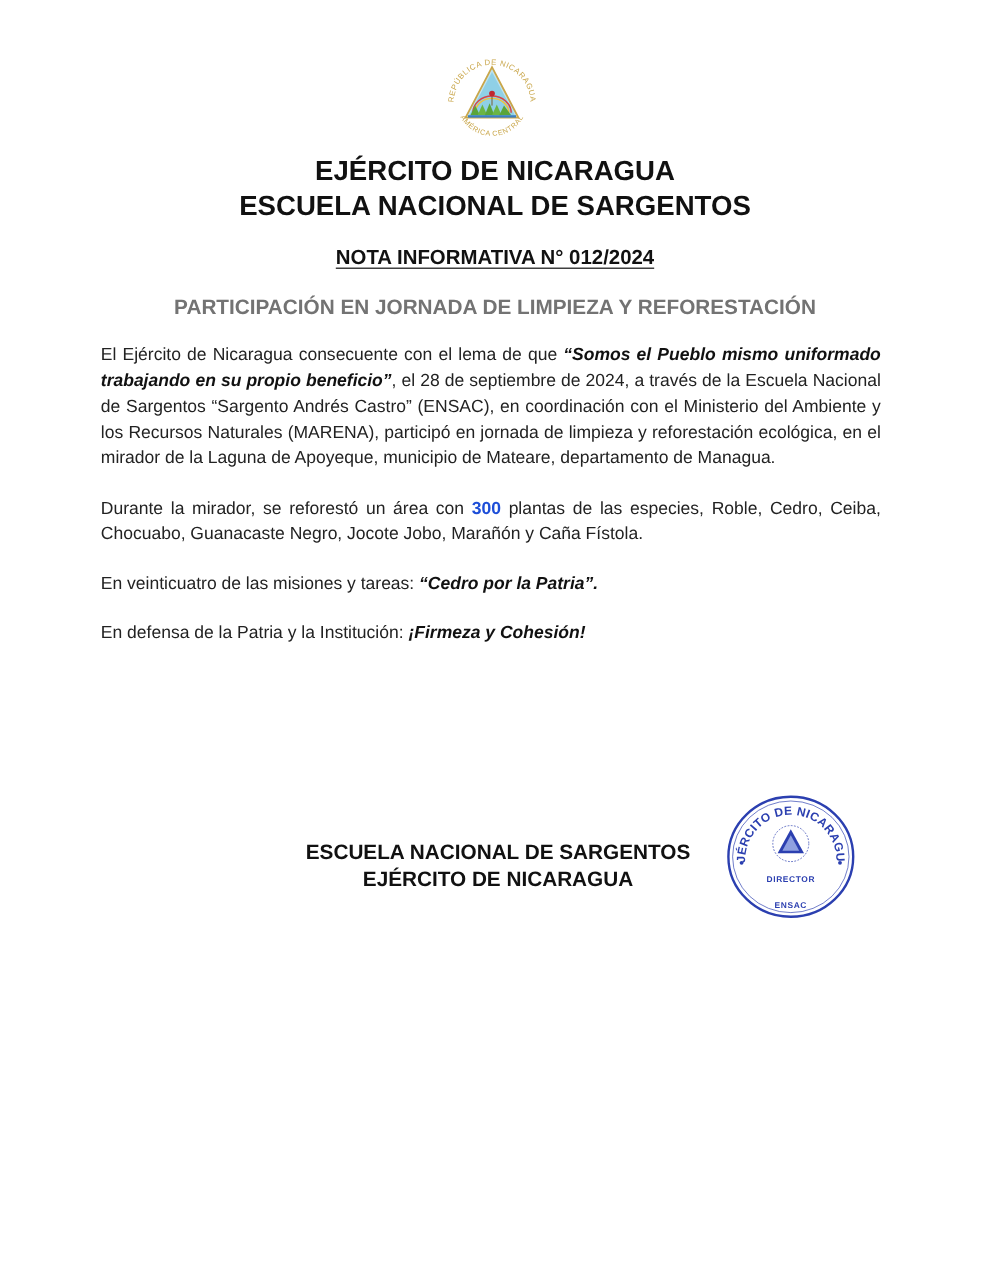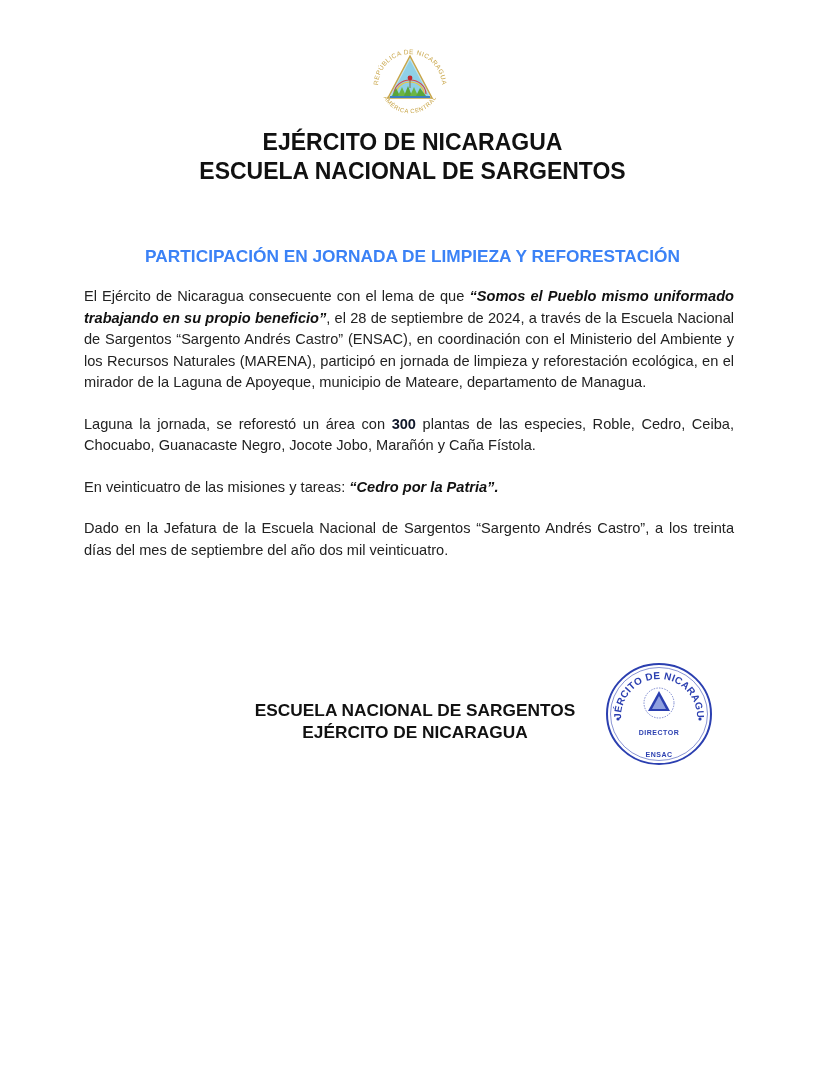--- a/index.html
+++ b/index.html
@@ -49,40 +49,40 @@
       color: #111;
     }
     .subject {
       position: absolute;
       left: 0; top: 245px;
       width: 825px;
       text-align: center;
       font-weight: bold;
       font-size: 17.3px;
       line-height: 22px;
-      color: #3b82f6;
+      color: #737373;
     }
     .body {
       position: absolute;
       left: 84px; top: 286px;
       width: 667px;
       font-size: 14.6px;
       line-height: 21.5px;
       color: #222;
     }
     .body p {
       margin: 0 17px 20px 0;
       text-align: justify;
     }
     .body p.last-just {
       text-align: justify;
       text-align-last: left;
     }
     .bi { font-weight: bold; font-style: italic; color: #111; }
-    .b { font-weight: bold; color: #0f172a; }
+    .b { font-weight: bold; color: #1d4ed8; }
     .sig {
       position: absolute;
       left: 200px; top: 699px;
       width: 430px;
       text-align: center;
       font-weight: bold;
       font-size: 17.3px;
       line-height: 22px;
       color: #111;
     }
@@ -127,34 +127,37 @@
 
       <rect x="30" y="54" width="40" height="2" fill="#3a7fc0"></rect>
     </svg>
   </div>
 
   <div class="header">
     <div>EJÉRCITO DE NICARAGUA</div>
     <div>ESCUELA NACIONAL DE SARGENTOS</div>
   </div>
 
+  <div class="nota">NOTA INFORMATIVA N° 012/2024</div>
 
   <div class="subject">PARTICIPACIÓN EN JORNADA DE LIMPIEZA Y REFORESTACIÓN</div>
 
   <div class="body">
     <p>
       <span>El Ejército de Nicaragua consecuente con el lema de que </span><span class="bi">“Somos el Pueblo mismo uniformado trabajando en su propio beneficio”</span><span>, el 28 de septiembre de 2024, a través de la Escuela Nacional de Sargentos “Sargento Andrés Castro” (ENSAC), en coordinación con el Ministerio del Ambiente y los Recursos Naturales (MARENA), participó en jornada de limpieza y reforestación ecológica, en el mirador de la Laguna de Apoyeque, municipio de Mateare, departamento de Managua.</span>
     </p>
     <p>
-      <span>Laguna la jornada, se reforestó un área con </span><span class="b">300</span><span> plantas de las especies, Roble, Cedro, Ceiba, Chocuabo, Guanacaste Negro, Jocote Jobo, Marañón y Caña Fístola.</span>
+      <span>Durante la mirador, se reforestó un área con </span><span class="b">300</span><span> plantas de las especies, Roble, Cedro, Ceiba, Chocuabo, Guanacaste Negro, Jocote Jobo, Marañón y Caña Fístola.</span>
     </p>
     <p>
       <span>En veinticuatro de las misiones y tareas: </span><span class="bi">“Cedro por la Patria”.</span>
     </p>
-    <p class="last-just">Dado en la Jefatura de la Escuela Nacional de Sargentos “Sargento Andrés Castro”, a los treinta días del mes de septiembre del año dos mil veinticuatro.</p>
+    <p>
+      <span>En defensa de la Patria y la Institución: </span><span class="bi">¡Firmeza y Cohesión!</span>
+    </p>
   </div>
 
   <div class="sig">
     <div>ESCUELA NACIONAL DE SARGENTOS</div>
     <div>EJÉRCITO DE NICARAGUA</div>
   </div>
 
   <div class="stamp">
     <svg width="110" height="106" viewBox="0 0 110 106">
       <defs>

